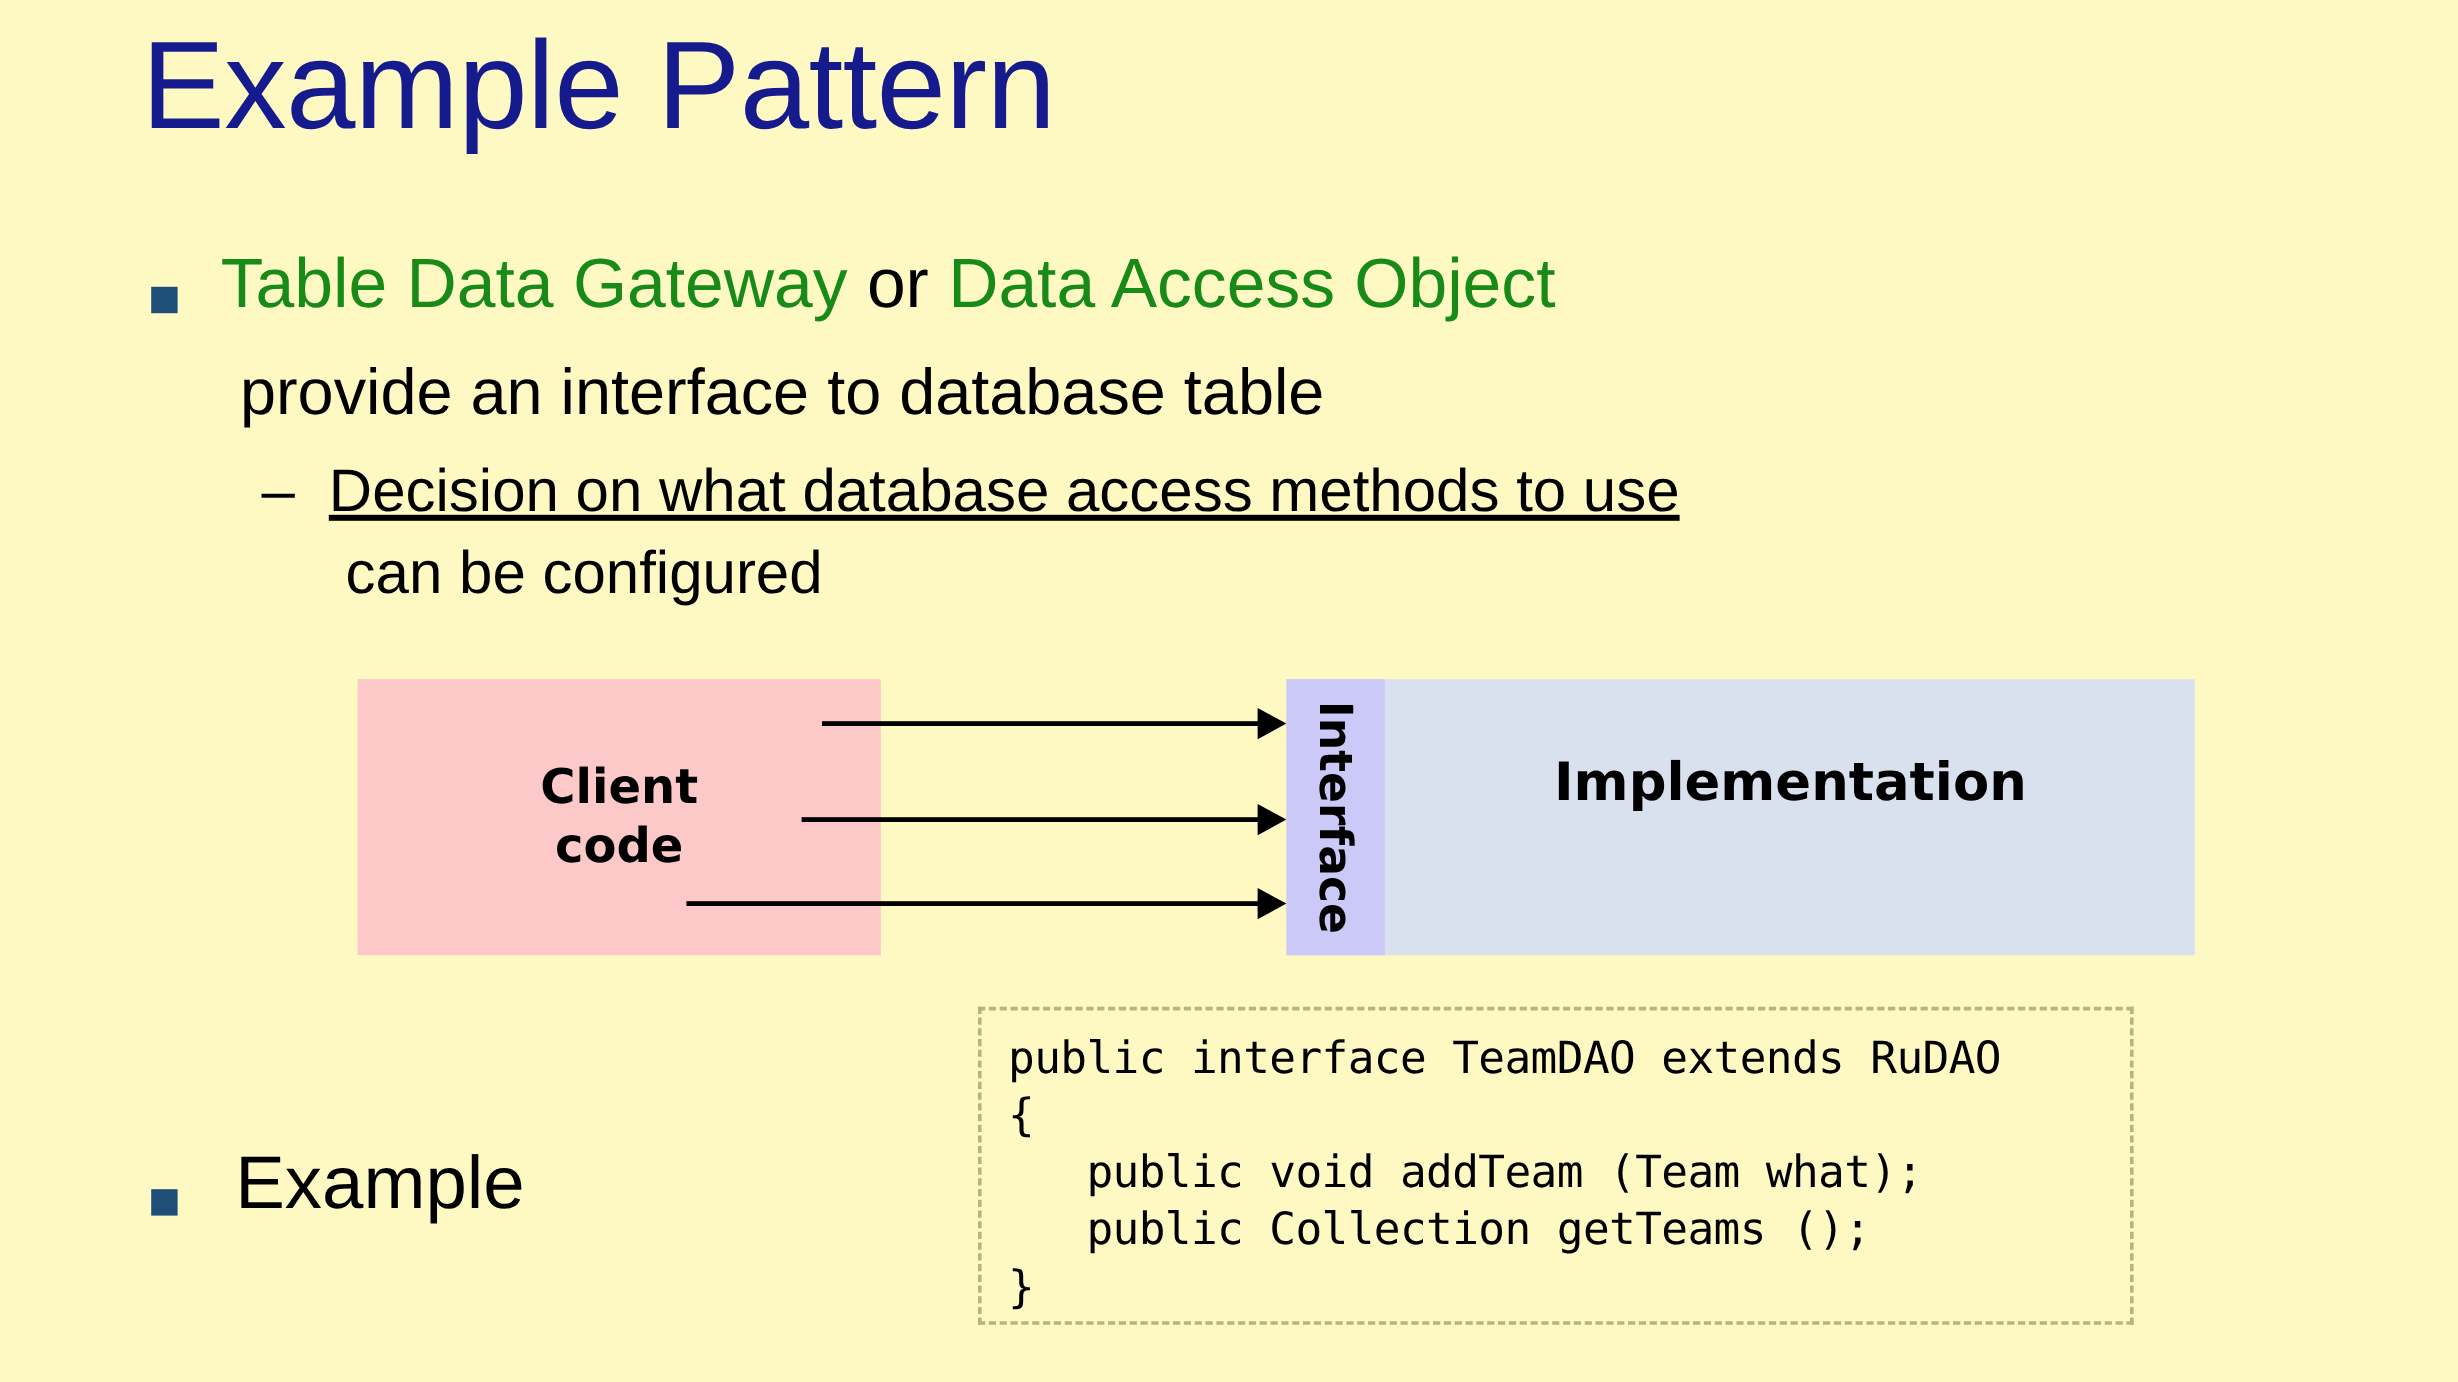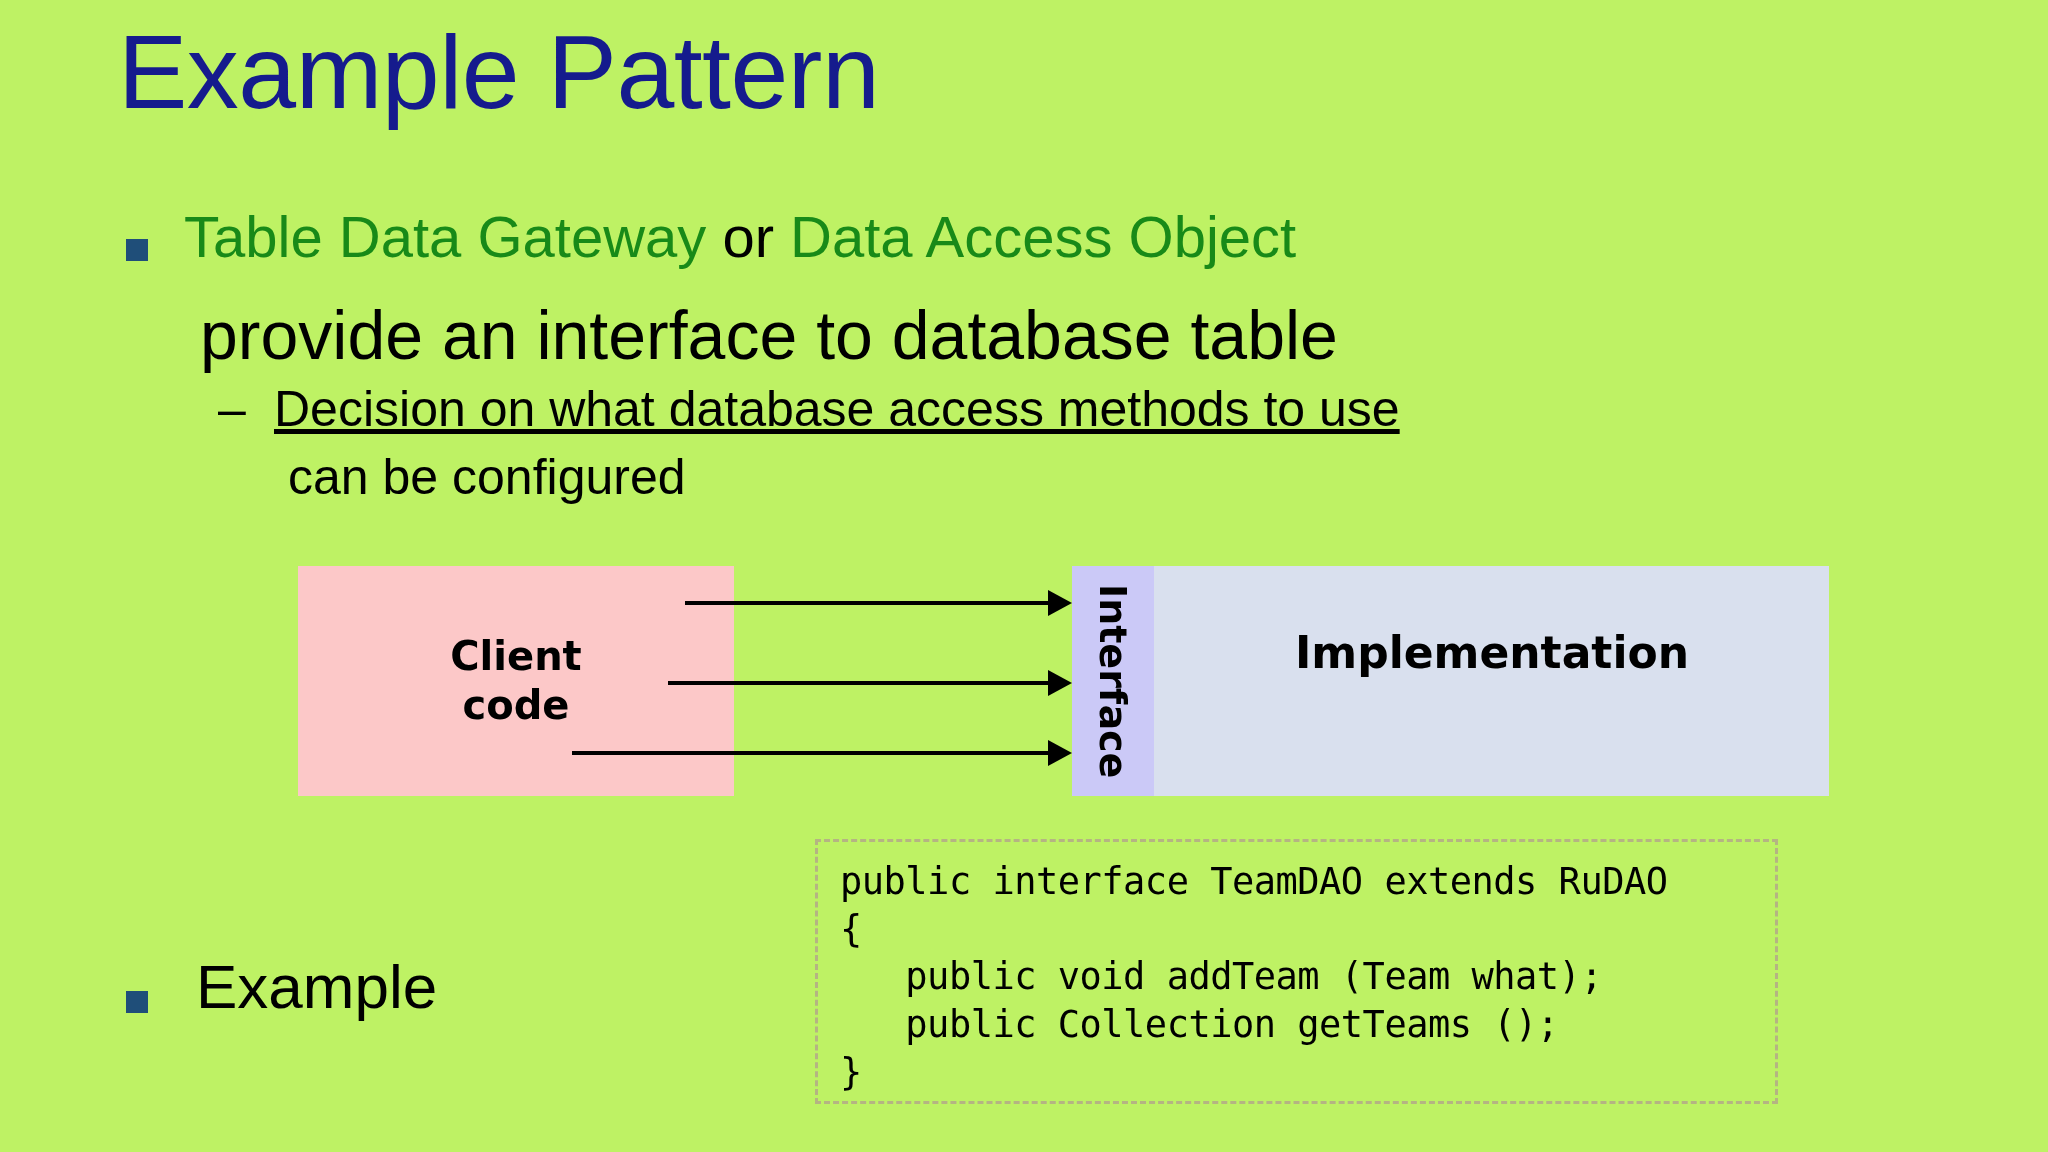--- a/index.html
+++ b/index.html
@@ -4,21 +4,21 @@
 <style>
   html, body {
     margin: 0;
     padding: 0;
     background: #ffffff;
   }
   #slide {
     position: relative;
     width: 2048px;
     height: 1152px;
-    background: #bef264;
+    background: #fef9c3;
     overflow: hidden;
     font-family: "Liberation Sans", sans-serif;
   }
 
   
   #title {
     position: absolute;
     left: 118px;
     top: 18px;
     font-size: 104px;
@@ -51,21 +51,21 @@
   .green { color: #188A18; }
 
   #b1 { left: 126px; top: 200px; }
   #b1 .bullet-sq { margin-top: 26px; margin-right: 36px; }
   #b1 .bullet-text { font-size: 58px; }
 
   #b1-line2 {
     position: absolute;
     left: 200px;
     top: 296px;
-    font-size: 68px;
+    font-size: 54px;
     color: #000000;
     white-space: nowrap;
   }
 
   
   #sub1 {
     position: absolute;
     left: 218px;
     top: 380px;
     font-size: 50px;

